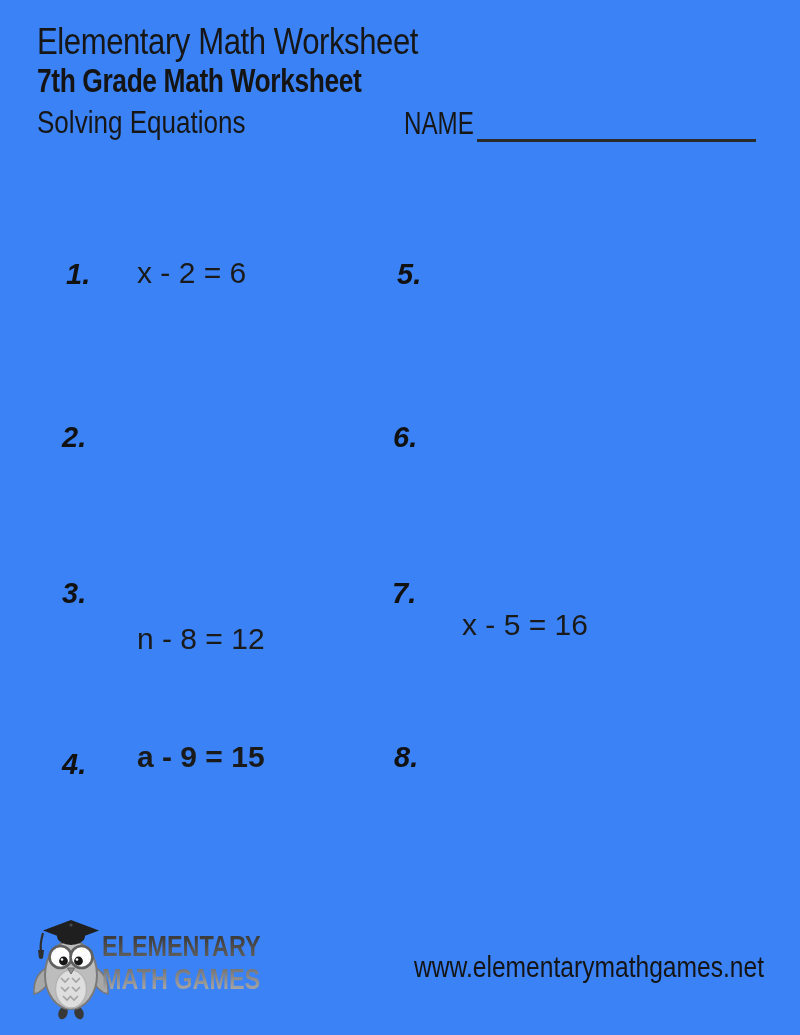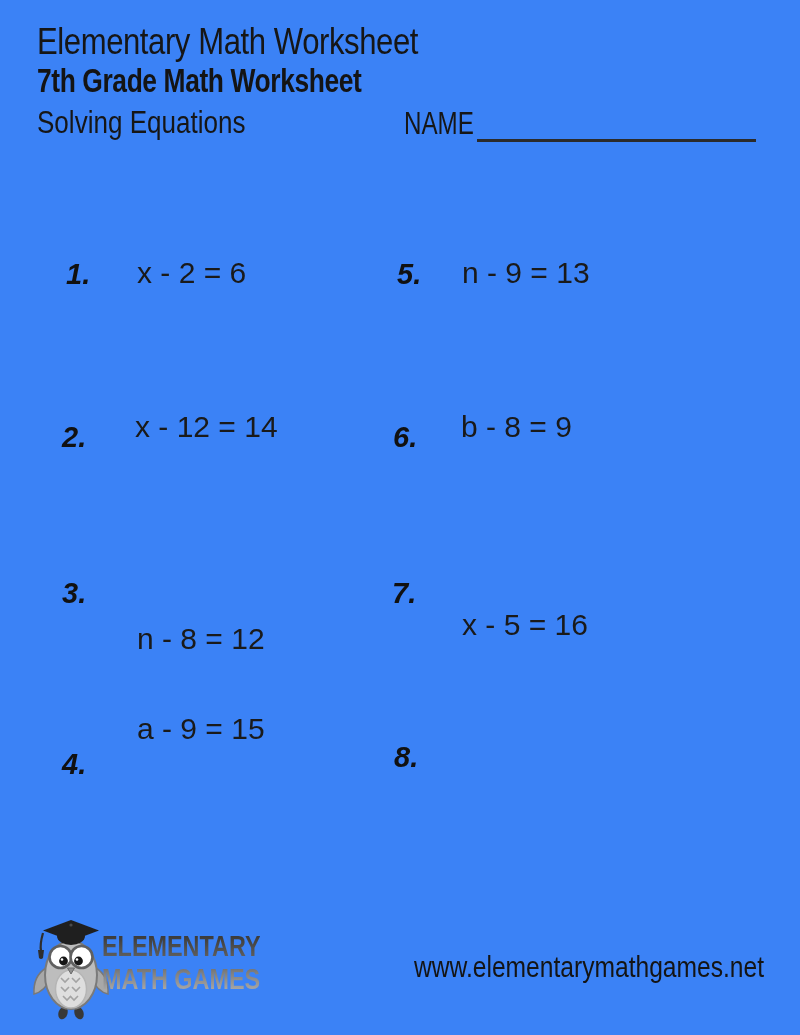--- a/index.html
+++ b/index.html
@@ -16,21 +16,21 @@
   .name-label{position:absolute;left:404px;top:106px;font-size:31px;
       transform:scaleX(.78);transform-origin:left top;white-space:nowrap;}
   .name-line{position:absolute;left:477px;top:139px;width:279px;height:3px;background:#2b2b2b;}
 
   
   .num{position:absolute;font-size:29px;font-weight:700;font-style:italic;white-space:nowrap;color:#111;}
   .eq{position:absolute;font-size:30px;white-space:nowrap;color:#1a1a1a;}
   .n1{left:66px;top:258px;} .e1{left:137px;top:256px;}
   .n2{left:62px;top:421px;} .e2{left:135px;top:410px;}
   .n3{left:62px;top:577px;} .e3{left:137px;top:574px;margin-top:48px;}
-  .n4{left:62px;top:748px;} .e4{left:137px;top:712px;}
+  .n4{left:62px;top:748px;} .e4{left:137px;top:740px;font-weight:bold;}
   .n5{left:397px;top:258px;} .e5{left:462px;top:256px;}
   .n6{left:393px;top:421px;} .e6{left:461px;top:410px;}
   .n7{left:392px;top:577px;} .e7{left:462px;top:574px;margin-top:34px;}
   .n8{left:394px;top:741px;} .e8{left:462px;top:740px;}
 
   
   .logo{position:absolute;left:30px;top:918px;width:230px;height:102px;}
   .owl{position:absolute;left:0;top:0;}
   .logo-text{position:absolute;left:72px;top:11px;font-weight:700;font-size:30px;line-height:33px;
       letter-spacing:0px;transform:scaleX(.78);transform-origin:left top;white-space:nowrap;
@@ -46,29 +46,26 @@
 
   <div class="t1">Elementary Math Worksheet</div>
   <div class="t2">7th Grade Math Worksheet</div>
   <div class="topic">Solving Equations</div>
   <div class="name-label">NAME</div>
   <div class="name-line"></div>
 
   <span class="num n1">1.</span>
   <span class="eq e1">x - 2 = 6</span>
   <span class="num n2">2.</span>
-  <span class="eq e2">x - 12 = 14</span>
   <span class="num n3">3.</span>
   <span class="eq e3">n - 8 = 12</span>
   <span class="num n4">4.</span>
   <span class="eq e4">a - 9 = 15</span>
   <span class="num n5">5.</span>
-  <span class="eq e5">n - 9 = 13</span>
   <span class="num n6">6.</span>
-  <span class="eq e6">b - 8 = 9</span>
   <span class="num n7">7.</span>
   <span class="eq e7">x - 5 = 16</span>
   <span class="num n8">8.</span>
 
   <div class="logo">
     <svg class="owl" width="80" height="102" viewBox="0 0 80 102" xmlns="http://www.w3.org/2000/svg">
 
       <path d="M13 15 C11 22 10 28 11 33" stroke="#2e2e2e" stroke-width="2.2" fill="none"></path>
       <path d="M8 32 h6 l-1 8 q-2 2 -4 0 z" fill="#2e2e2e"></path>
 

